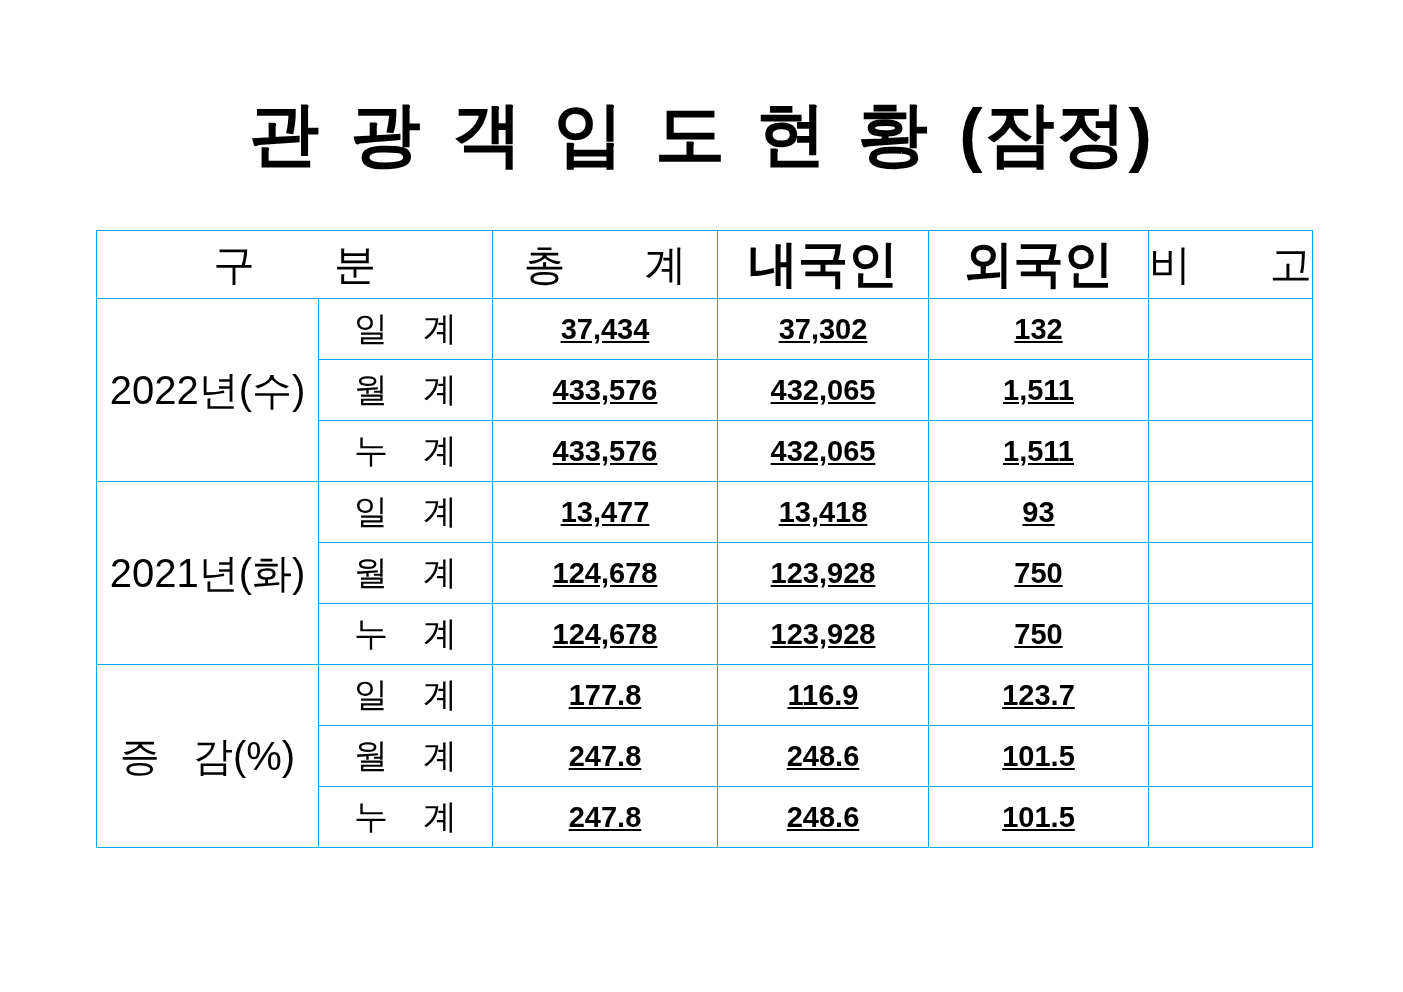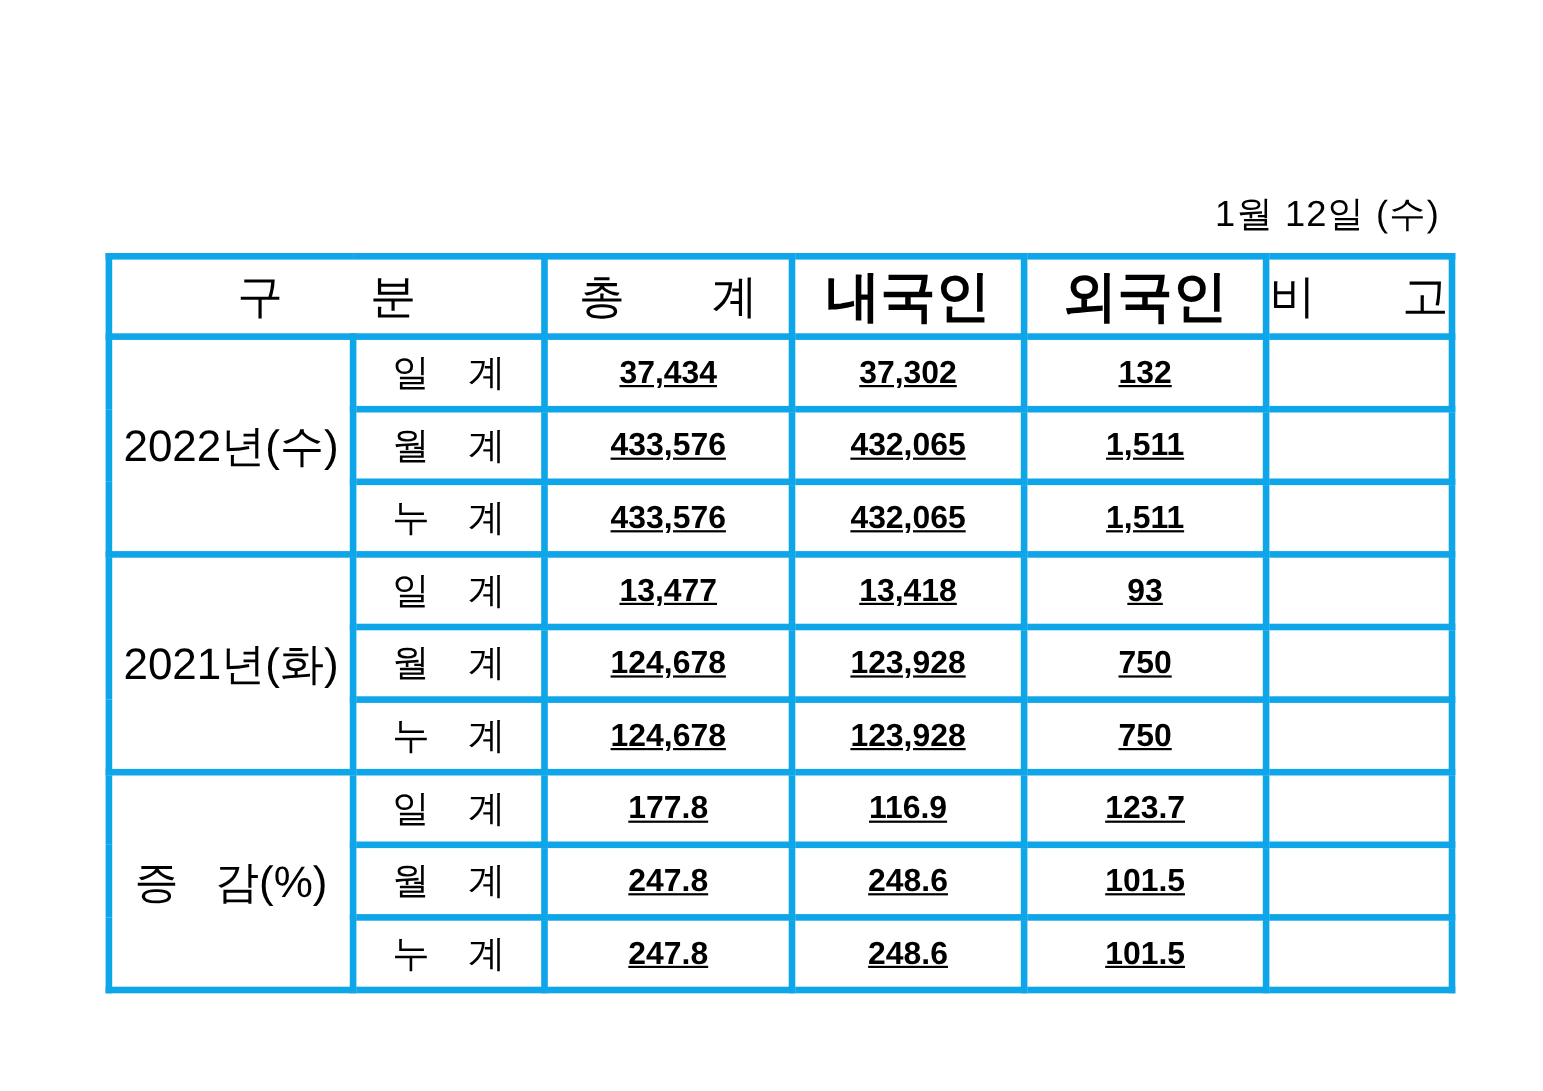--- a/index.html
+++ b/index.html
@@ -39,21 +39,21 @@
     white-space: nowrap;
   }
   table.report {
     position: absolute;
     left: 96px;
     top: 230px;
     border-collapse: collapse;
     table-layout: fixed;
   }
   table.report td {
-    border: 6px solid #0ea5e9;
+    border: 1px solid #0ea5e9;
     text-align: center;
     vertical-align: middle;
     padding: 0;
     height: 60px;
     overflow: hidden;
     white-space: nowrap;
   }
   td.hdr {
     font-size: 42px;
     font-weight: normal;
@@ -82,22 +82,22 @@
   }
   td.remarks {
     background: #ffffff;
   }
 </style>
 </head>
 <body>
 
 <div class="page">
 
+  <h1 class="doc-title">관 광 객 입 도 현 황 (잠정)</h1>
 
-  <div class="doc-date">1월 12일 (수)</div>
 
   <table class="report">
     <colgroup>
       <col style="width:222px">
       <col style="width:174px">
       <col style="width:225px">
       <col style="width:211px">
       <col style="width:220px">
       <col style="width:159px">
     </colgroup>

